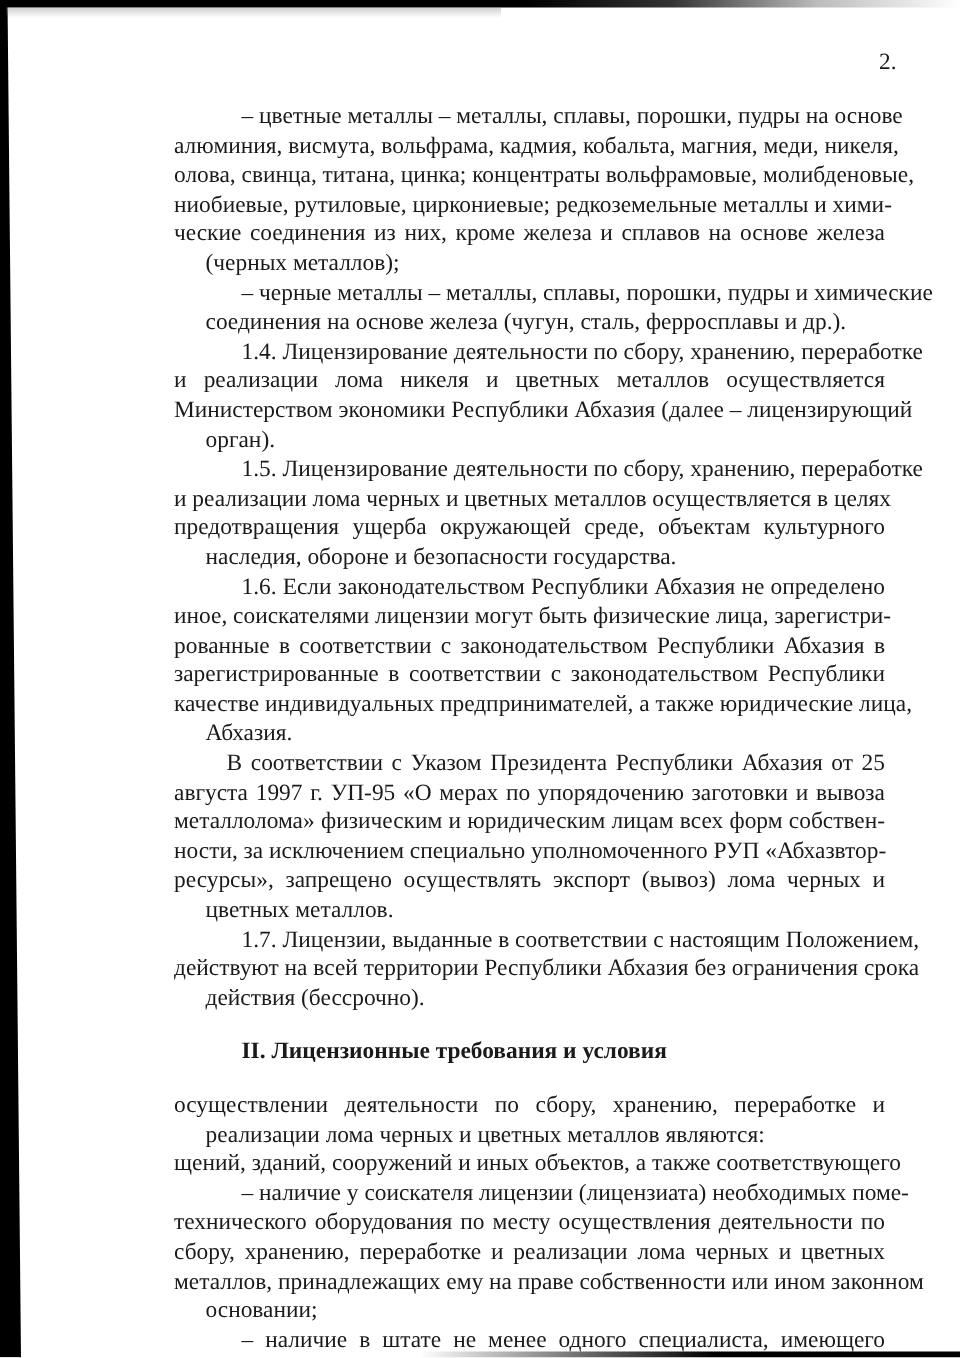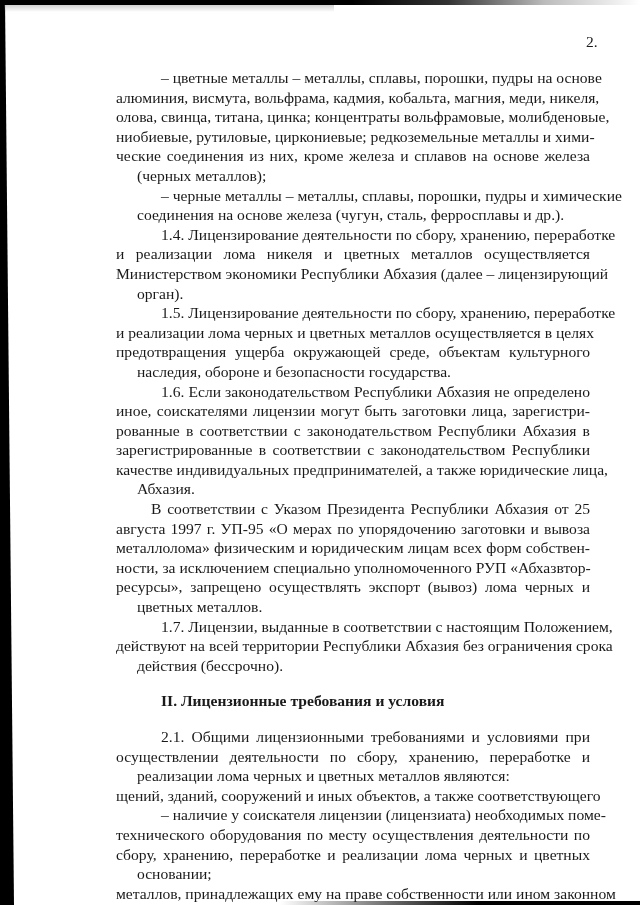--- a/index.html
+++ b/index.html
@@ -113,21 +113,21 @@
         <span class="line last">орган).</span>
       </div>
       <div>
         <span class="line indent">1.5. Лицензирование деятельности по сбору, хранению, переработке</span>
         <span class="line">и реализации лома черных и цветных металлов осуществляется в целях</span>
         <span class="line">предотвращения ущерба окружающей среде, объектам культурного</span>
         <span class="line last">наследия, обороне и безопасности государства.</span>
       </div>
       <div>
         <span class="line indent">1.6. Если законодательством Республики Абхазия не определено</span>
-        <span class="line">иное, соискателями лицензии могут быть заготовки лица, зарегистри-</span>
+        <span class="line">иное, соискателями лицензии могут быть физические лица, зарегистри-</span>
         <span class="line">рованные в соответствии с законодательством Республики Абхазия в</span>
         <span class="line">зарегистрированные в соответствии с законодательством Республики</span>
         <span class="line">качестве индивидуальных предпринимателей, а также юридические лица,</span>
         <span class="line last">Абхазия.</span>
       </div>
       <div>
         <span class="line indent-small">В соответствии с Указом Президента Республики Абхазия от 25</span>
         <span class="line">августа 1997 г. УП-95 «О мерах по упорядочению заготовки и вывоза</span>
         <span class="line">металлолома» физическим и юридическим лицам всех форм собствен-</span>
         <span class="line">ности, за исключением специально уполномоченного РУП «Абхазвтор-</span>
@@ -138,29 +138,28 @@
         <span class="line indent">1.7. Лицензии, выданные в соответствии с настоящим Положением,</span>
         <span class="line">действуют на всей территории Республики Абхазия без ограничения срока</span>
         <span class="line last">действия (бессрочно).</span>
       </div>
     </div>
   <div class="gap"></div>
   <div class="heading">II. Лицензионные требования и условия</div>
   <div class="gap"></div>
   <div id="section2">
       <div>
-        <span class="line indent">2.1. Общими лицензионными требованиями и условиями при</span>
         <span class="line">осуществлении деятельности по сбору, хранению, переработке и</span>
         <span class="line last">реализации лома черных и цветных металлов являются:</span>
       </div>
       <div>
         <span class="line">щений, зданий, сооружений и иных объектов, а также соответствующего</span>
         <span class="line indent">– наличие у соискателя лицензии (лицензиата) необходимых поме-</span>
         <span class="line">технического оборудования по месту осуществления деятельности по</span>
         <span class="line">сбору, хранению, переработке и реализации лома черных и цветных</span>
+        <span class="line">металлов, принадлежащих ему на праве собственности или ином законном</span>
         <span class="line last">основании;</span>
-        <span class="line">металлов, принадлежащих ему на праве собственности или ином законном</span>
       </div>
       <div>
         <span class="line indent">– наличие в штате не менее одного специалиста, имеющего</span>
       </div>
     </div>
 </div>
 
 </body></html>

